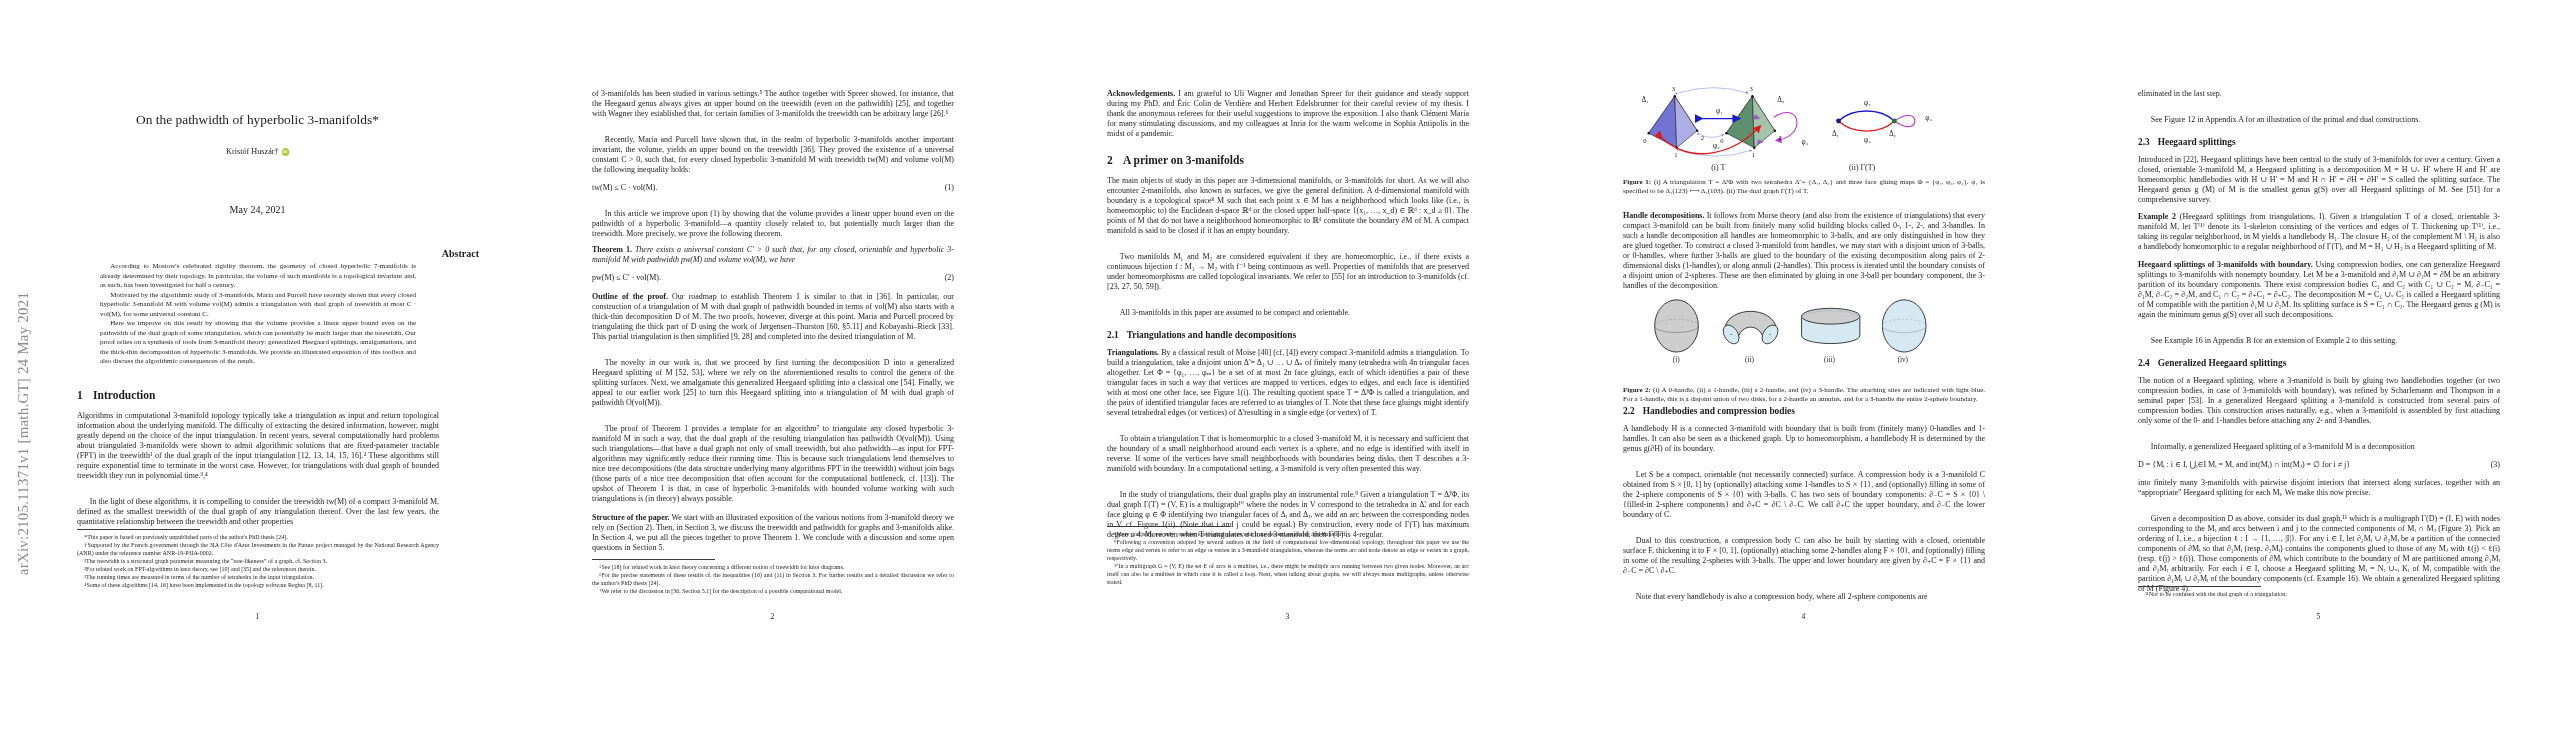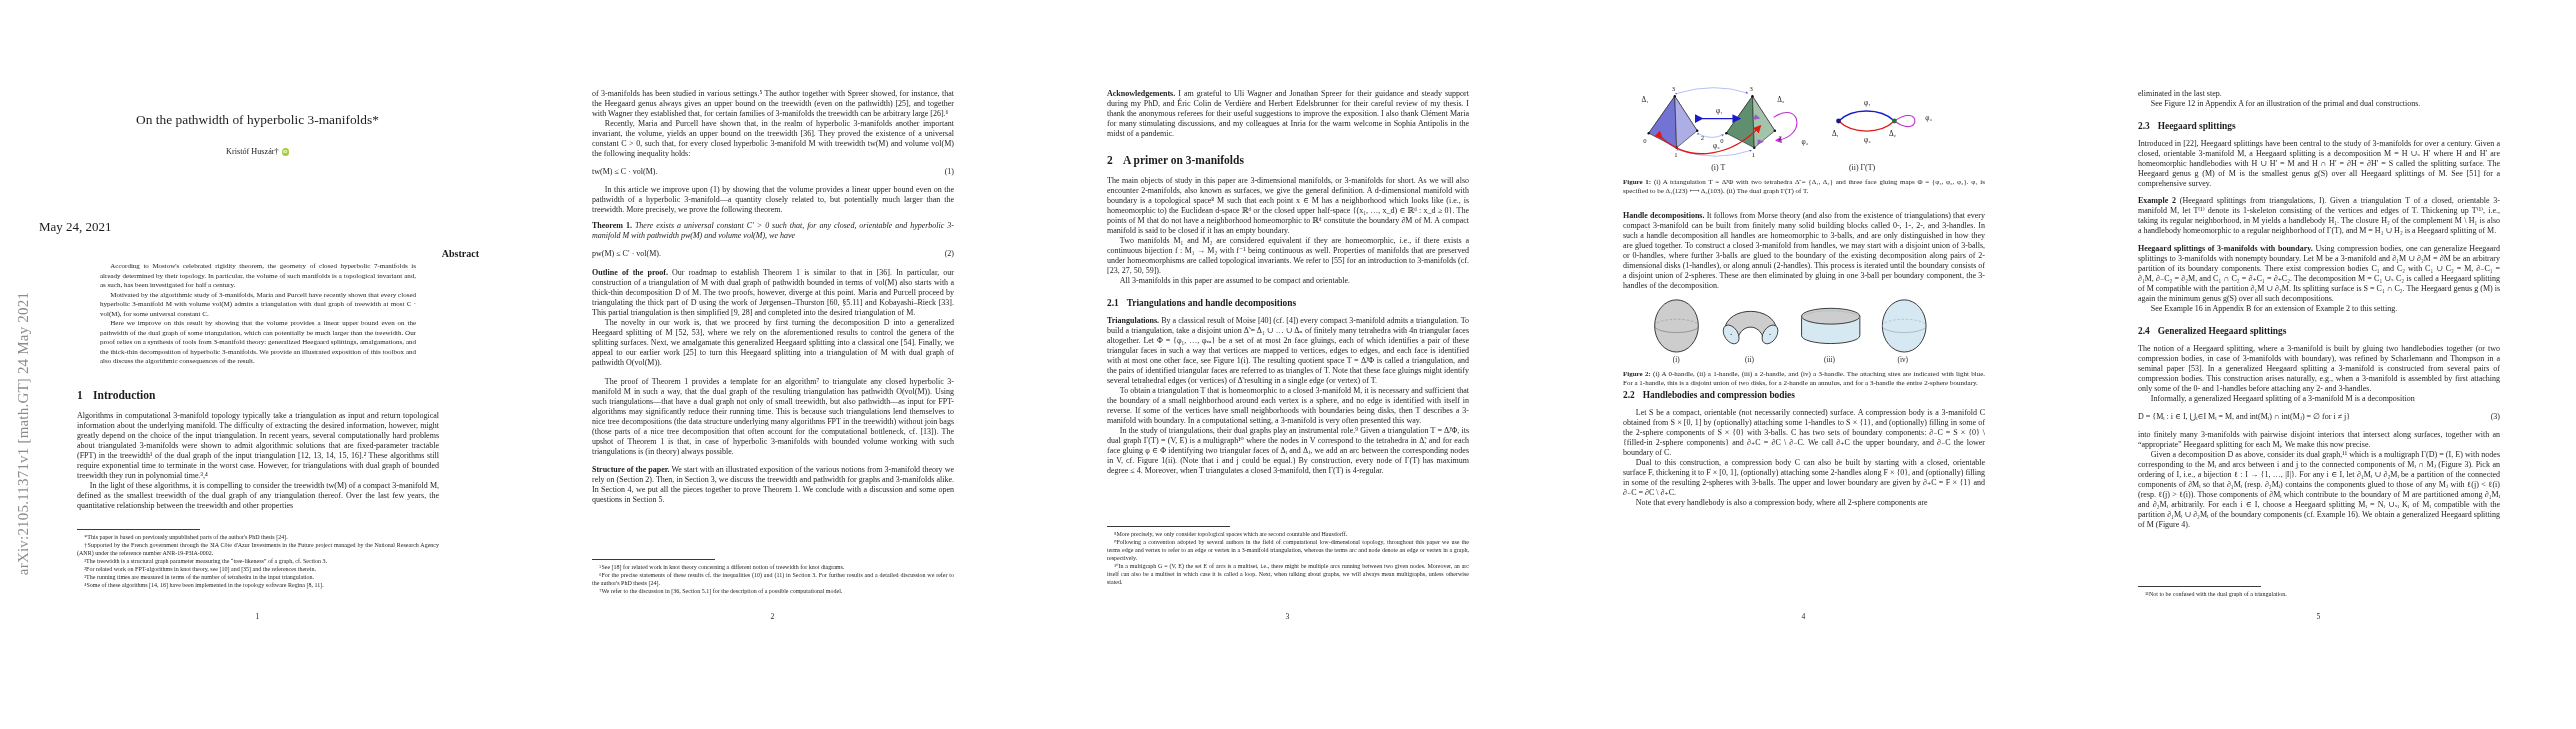--- a/index.html
+++ b/index.html
@@ -6,21 +6,21 @@
   body{
     width:2576px;height:729px;background:#ffffff;position:relative;
     font-family:"Liberation Serif","DejaVu Serif",serif;color:#1c1c1c;
     -webkit-font-smoothing:antialiased;
   }
   .page{position:absolute;top:0;width:515px;height:729px;background:#fff;overflow:hidden;}
   #page1{left:0}#page2{left:515px}#page3{left:1030px}#page4{left:1546px}#page5{left:2061px}
 
   .col{position:absolute;left:77px;width:362px;}
   p{margin:0;text-align:justify;font-size:8px;line-height:10px;}
-  p.ind{text-indent:12.8px;}
+  p.ind{text-indent:12.8px;margin-top:16px;}
   .runin{font-weight:bold;}
   .it{font-style:italic;}
   .it .runin{font-style:normal;}
   .mt10{margin-top:6px}.mt12{margin-top:7.3px}.mt14{margin-top:8.5px}.mt24{margin-top:14.6px}
 
   .sec{font-size:11.5px;font-weight:bold;text-align:left;margin:15px 0 9px;line-height:13.4px;}
   .subsec{font-size:9.4px;font-weight:bold;text-align:left;margin:11.5px 0 6.7px;line-height:11.5px;}
   .secnum{margin-right:10.3px}
   .subsecnum{margin-right:8px}
 
@@ -40,21 +40,21 @@
     font-family:"Liberation Serif","DejaVu Serif",serif;white-space:nowrap;
   }
   .title{position:absolute;top:112px;left:39px;width:437px;text-align:center;font-size:13.4px;line-height:16px;}
   .authorrow{position:absolute;top:147px;left:39px;width:437px;text-align:center;font-size:8.2px;}
   .orcid{
     display:inline-block;width:7.3px;height:7.3px;border-radius:50%;background:#a6ce39;color:#fff;
     font-size:4.3px;line-height:7.3px;text-align:center;font-family:"Liberation Sans",sans-serif;
     font-weight:bold;vertical-align:0.6px;margin-left:3px;
   }
   .affil{position:absolute;top:169px;left:39px;width:437px;text-align:center;font-size:8.2px;line-height:10px;}
-  .date{position:absolute;top:204px;left:39px;width:437px;text-align:left;font-size:13px;margin-top:15px;}
+  .date{position:absolute;top:204px;left:39px;width:437px;text-align:center;font-size:10px;}
   .abshead{position:absolute;top:248px;left:42px;width:437px;text-align:right;font-size:10px;font-weight:bold;}
   .abscol{position:absolute;top:262px;left:100px;width:316px;}
   .abscol p{font-size:7px;line-height:9.5px;text-indent:10.3px;}
 
   .cap{font-size:7px;line-height:9px;text-align:justify;margin:0;}
   .figwrap{display:block;}
   svg text{font-family:"Liberation Serif","DejaVu Serif",serif;}
 </style>
 </head>
 <body>
@@ -239,23 +239,24 @@
         <ellipse cx="463" cy="46" rx="36" ry="43" fill="#d6e9f3" stroke="#2b2b2b" stroke-width="1.5"></ellipse>
         <path d="M 427,46 A 36 11 0 0 0 499,46" fill="none" stroke="#7d99a8" stroke-width="0.9"></path>
         <path d="M 427,46 A 36 11 0 0 1 499,46" fill="none" stroke="#90a8b5" stroke-width="0.9" stroke-dasharray="4,3"></path>
       </g>
       <text x="82" y="106" font-size="12" fill="#1c1c1c">(i)</text>
       <text x="201" y="106" font-size="12" fill="#1c1c1c">(ii)</text>
       <text x="331" y="106" font-size="12" fill="#1c1c1c">(iii)</text>
       <text x="452" y="106" font-size="12" fill="#1c1c1c">(iv)</text>
     </svg>
 
-    <p class="cap" style="margin-top:4px"><b>Figure 2:</b> <span>(i) A 0-handle, (ii) a 1-handle, (iii) a 2-handle, and (iv) a 3-handle. The attaching sites are indicated with light blue. For a 1-handle, this is a disjoint union of two disks, for a 2-handle an annulus, and for a 3-handle the entire 2-sphere boundary.</span></p>
+    <p class="cap" style="margin-top:20px"><b>Figure 2:</b> <span>(i) A 0-handle, (ii) a 1-handle, (iii) a 2-handle, and (iv) a 3-handle. The attaching sites are indicated with light blue. For a 1-handle, this is a disjoint union of two disks, for a 2-handle an annulus, and for a 3-handle the entire 2-sphere boundary.</span></p>
 
     <div class="subsec" style="margin-top:2px"><span class="subsecnum">2.2</span><span>Handlebodies and compression bodies</span></div>
+    <p>A handlebody H is a connected 3-manifold with boundary that is built from (finitely many) 0-handles and 1-handles. It can also be seen as a thickened graph. Up to homeomorphism, a handlebody H is determined by the genus g(∂H) of its boundary.</p>
     <p class="ind">Let S be a compact, orientable (not necessarily connected) surface. A compression body is a 3-manifold C obtained from S × [0, 1] by (optionally) attaching some 1-handles to S × {1}, and (optionally) filling in some of the 2-sphere components of S × {0} with 3-balls. C has two sets of boundary components: ∂₋C = S × {0} \ {filled-in 2-sphere components} and ∂₊C = ∂C \ ∂₋C. We call ∂₊C the upper boundary, and ∂₋C the lower boundary of C.</p>
     <p class="ind">Dual to this construction, a compression body C can also be built by starting with a closed, orientable surface F, thickening it to F × [0, 1], (optionally) attaching some 2-handles along F × {0}, and (optionally) filling in some of the resulting 2-spheres with 3-balls. The upper and lower boundary are given by ∂₊C = F × {1} and ∂₋C = ∂C \ ∂₊C.</p>
     <p class="ind">Note that every handlebody is also a compression body, where all 2-sphere components are</p>
   </div>
   <div class="pageno">4</div>
 </div>
 
 <div class="page" id="page5">
   <div class="col" style="top:89px">
     <p>eliminated in the last step.</p>

